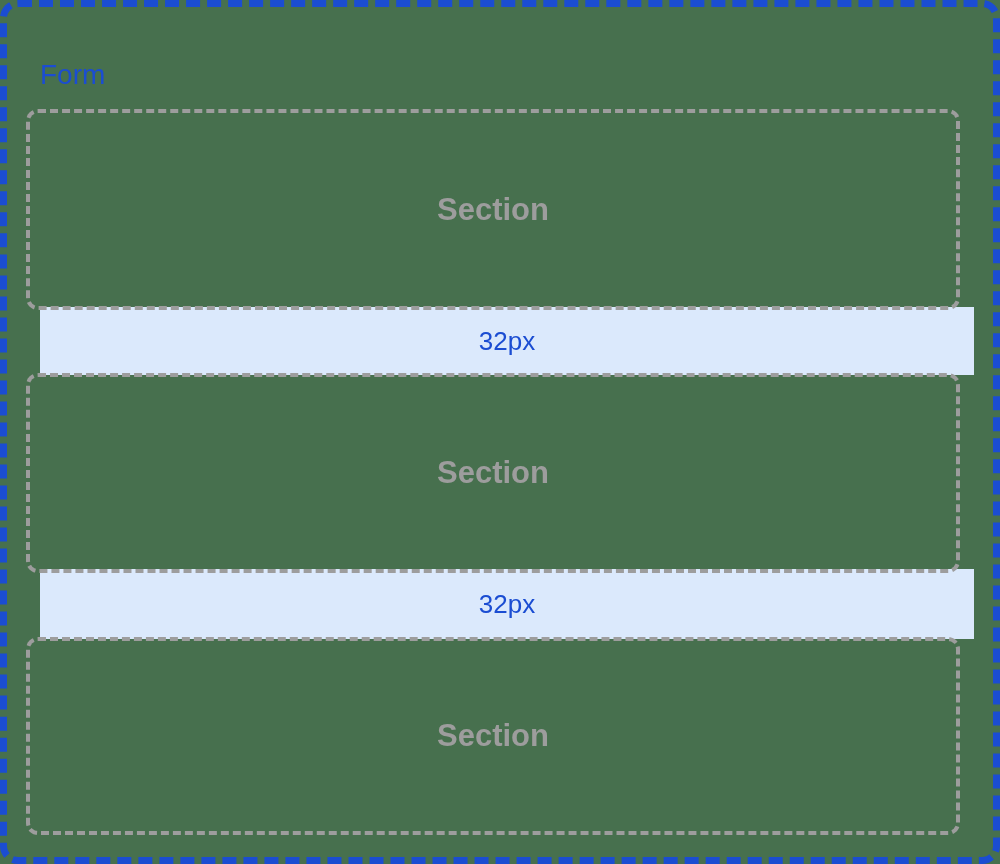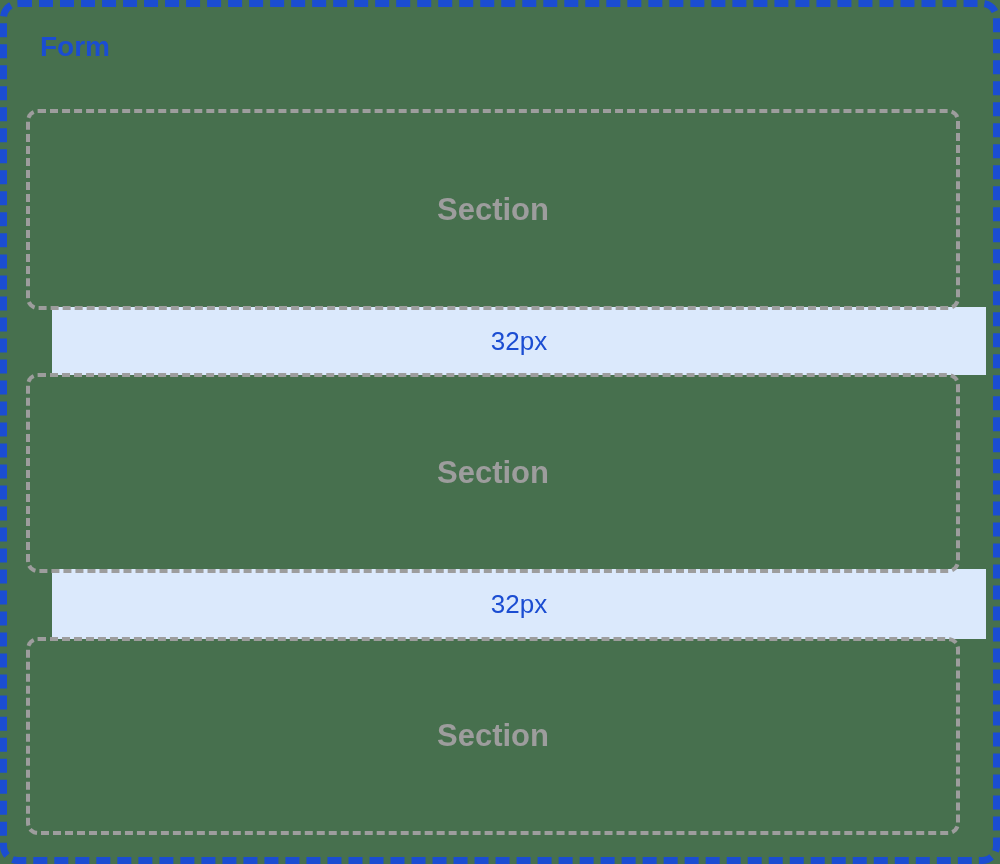--- a/index.html
+++ b/index.html
@@ -25,24 +25,24 @@
   }
   .form-frame {
     position: absolute;
     inset: 0;
     border: 7px dashed var(--accent-blue);
     border-radius: 18px;
   }
   .form-label {
     position: absolute;
     left: 33px;
-    top: 24px;
+    top: 52px;
     color: var(--accent-blue);
     font-size: 28px;
-    font-weight: 700;
+    font-weight: 400;
     z-index: 2;
   }
   .section {
     position: absolute;
     left: 19px;
     width: 934px;
     border: 4px dashed var(--muted-gray);
     border-radius: 12px;
     display: flex;
     align-items: center;
@@ -61,21 +61,20 @@
     left: 33px;
     width: 934px;
     background: var(--spacer-bg);
     display: flex;
     align-items: center;
     justify-content: center;
     color: var(--accent-blue);
     font-size: 26px;
     font-weight: 400;
     z-index: 0;
-    margin-left: 12px;
   }
   .spacer-1 { top: 300px; height: 68px; }
   .spacer-2 { top: 562px; height: 70px; }
 </style>
 </head>
 <body>
 
 <div class="canvas">
   <div class="form-frame">
 

